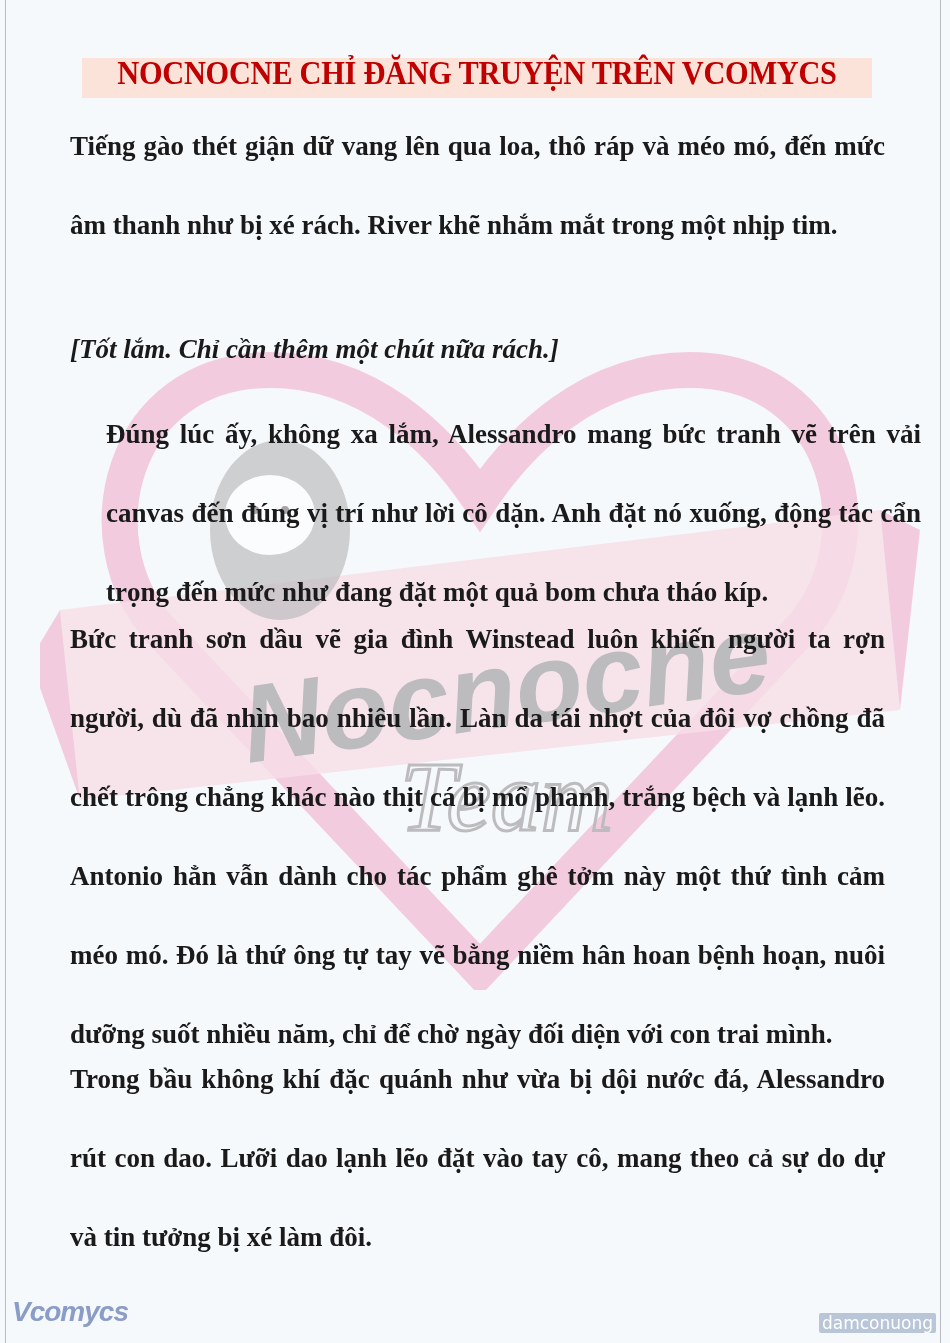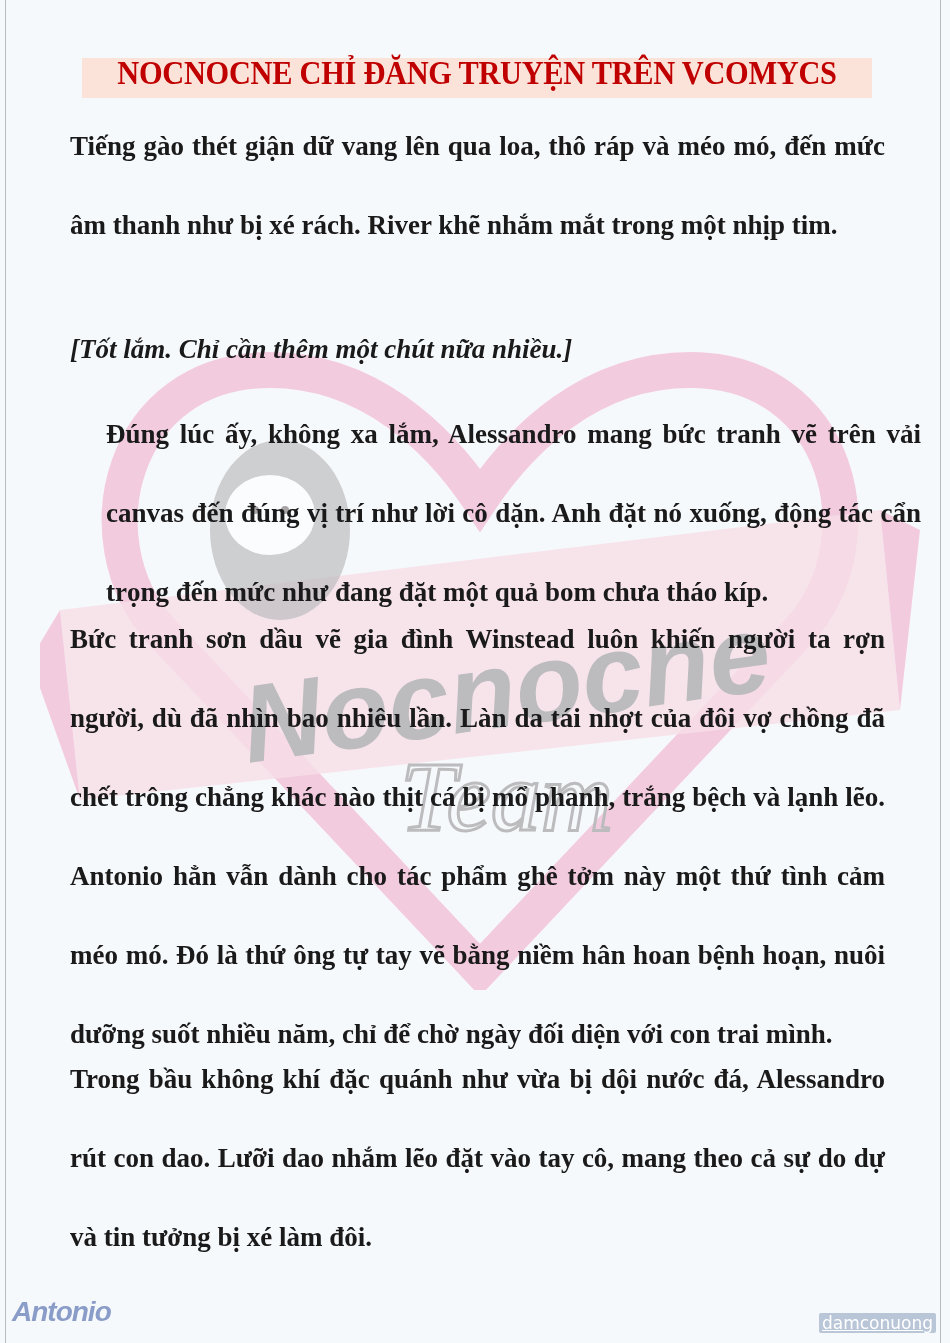--- a/index.html
+++ b/index.html
@@ -11,21 +11,21 @@
   .title-band{position:absolute;left:82px;top:58px;width:790px;height:40px;background:#fbe3d9;}
   .title{position:absolute;left:82px;top:55px;width:790px;text-align:center;
          font-family:"Liberation Serif","DejaVu Serif",serif;font-weight:bold;
          font-size:33px;color:#c00000;letter-spacing:-0.3px;transform:scaleX(0.92);transform-origin:center;}
   .para{position:absolute;left:70px;width:815px;font-family:"Liberation Serif",serif;
         font-size:27px;font-weight:bold;color:#1a1a1a;line-height:79px;text-align:justify;}
   .para.italic{font-style:italic;}
   .footer-logo{position:absolute;left:12px;top:1296px;font-family:"Liberation Sans",sans-serif;
                font-style:italic;font-weight:bold;font-size:28px;color:#8a9cc8;letter-spacing:-1px;}
   .footer-credit{position:absolute;right:14px;top:1313px;font-family:"DejaVu Sans",sans-serif;
-                 font-size:17px;color:#ffffff;background:#b9c6d8;padding:0 3px;border-radius:2px;text-decoration:underline;}
+                 font-size:17px;color:#ffffff;background:#b9c6d8;padding:0 3px;border-radius:2px;}
 </style>
 </head>
 <body>
 
 <div class="page-frame"></div>
 
 <svg class="watermark" viewBox="0 0 880 660">
   <g>
     <path d="M440 640 L120 300 C40 210 80 40 230 40 C330 40 400 110 440 170 C480 110 550 40 650 40 C800 40 840 210 760 300 Z" fill="none" stroke="#f2a7c6" stroke-width="36"></path>
   </g>
@@ -41,19 +41,19 @@
     <circle cx="245" cy="180" r="4" fill="#6b5f5f"></circle>
   </g>
   <text x="200" y="400" font-family="Liberation Sans, sans-serif" font-weight="bold" font-style="italic" font-size="110" fill="#8e8a8c" transform="rotate(-8 440 360)">Nocnocne</text>
   <text x="360" y="500" font-family="Liberation Serif, serif" font-style="italic" font-size="100" fill="none" stroke="#8e8a8c" stroke-width="3">Team</text>
 </svg>
 
 <div class="title-band"></div>
 <div class="title">NOCNOCNE CHỈ ĐĂNG TRUYỆN TRÊN VCOMYCS</div>
 
 <div class="para" style="top:107px;">Tiếng gào thét giận dữ vang lên qua loa, thô ráp và méo mó, đến mức âm thanh như bị xé rách. River khẽ nhắm mắt trong một nhịp tim.</div>
-<div class="para italic" style="top:310px;">[Tốt lắm. Chỉ cần thêm một chút nữa nhiều.]</div>
+<div class="para italic" style="top:310px;">[Tốt lắm. Chỉ cần thêm một chút nữa rách.]</div>
 <div class="para" style="top:395px;margin-left:36px;">Đúng lúc ấy, không xa lắm, Alessandro mang bức tranh vẽ trên vải canvas đến đúng vị trí như lời cô dặn. Anh đặt nó xuống, động tác cẩn trọng đến mức như đang đặt một quả bom chưa tháo kíp.</div>
 <div class="para" style="top:600px;">Bức tranh sơn dầu vẽ gia đình Winstead luôn khiến người ta rợn người, dù đã nhìn bao nhiêu lần. Làn da tái nhợt của đôi vợ chồng đã chết trông chẳng khác nào thịt cá bị mổ phanh, trắng bệch và lạnh lẽo. Antonio hẳn vẫn dành cho tác phẩm ghê tởm này một thứ tình cảm méo mó. Đó là thứ ông tự tay vẽ bằng niềm hân hoan bệnh hoạn, nuôi dưỡng suốt nhiều năm, chỉ để chờ ngày đối diện với con trai mình.</div>
-<div class="para" style="top:1040px;">Trong bầu không khí đặc quánh như vừa bị dội nước đá, Alessandro rút con dao. Lưỡi dao nhắm lẽo đặt vào tay cô, mang theo cả sự do dự và tin tưởng bị xé làm đôi.</div>
+<div class="para" style="top:1040px;">Trong bầu không khí đặc quánh như vừa bị dội nước đá, Alessandro rút con dao. Lưỡi dao lạnh lẽo đặt vào tay cô, mang theo cả sự do dự và tin tưởng bị xé làm đôi.</div>
 
-<div class="footer-logo">Antonio</div>
+<div class="footer-logo">Vcomycs</div>
 <div class="footer-credit">damconuong</div>
 
 </body></html>

